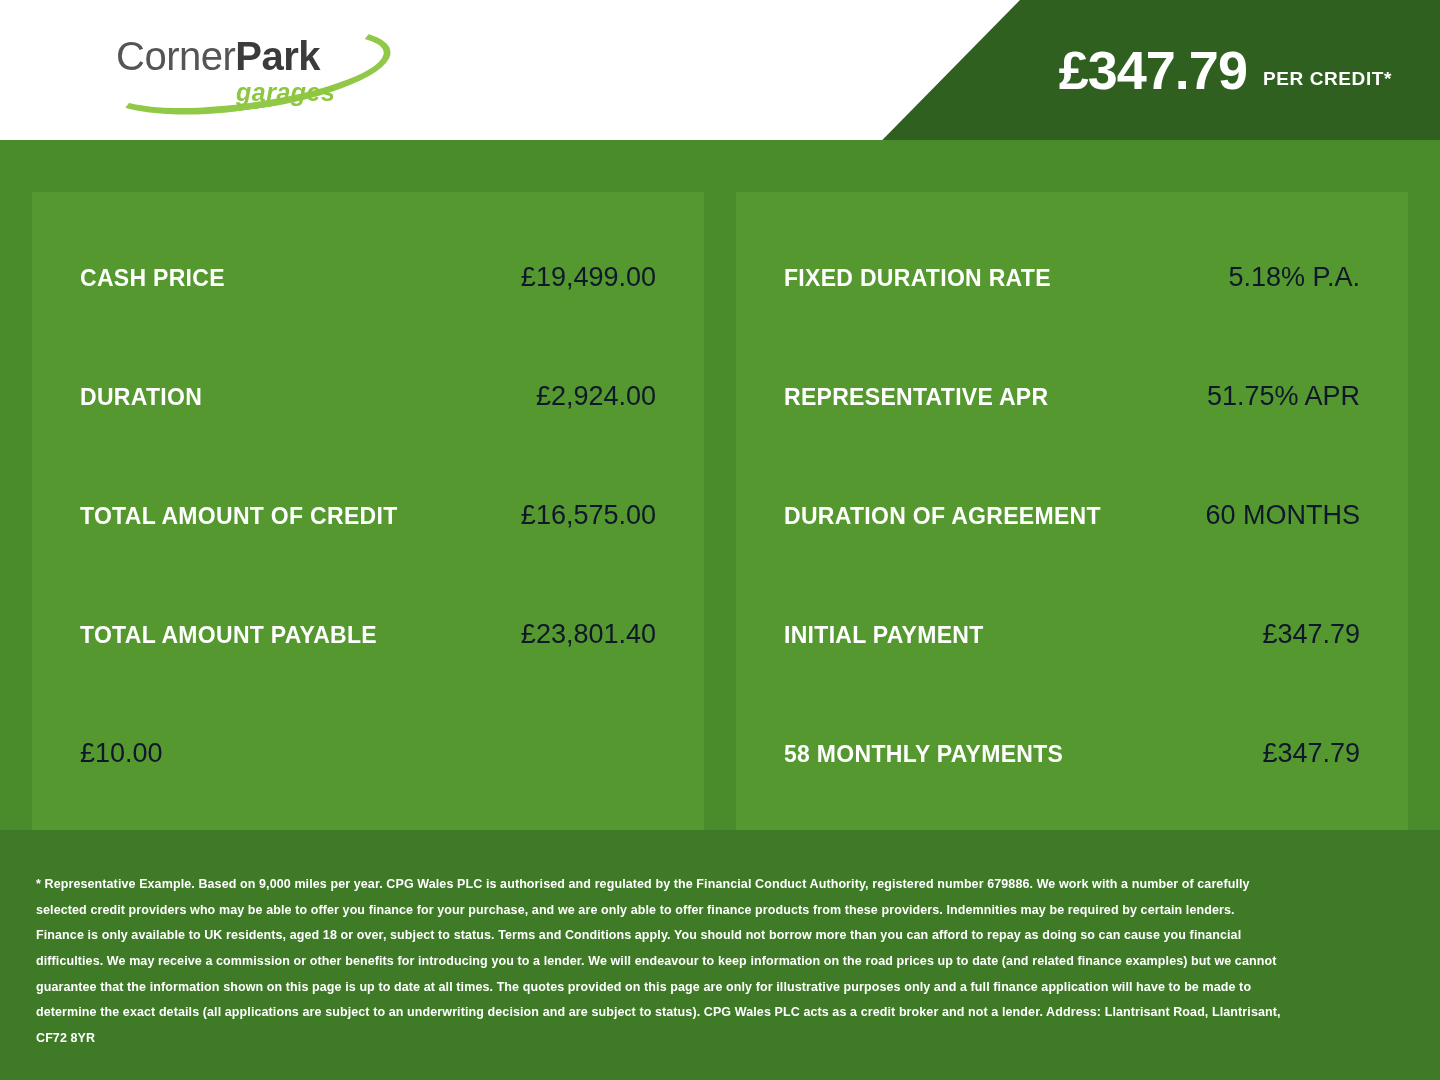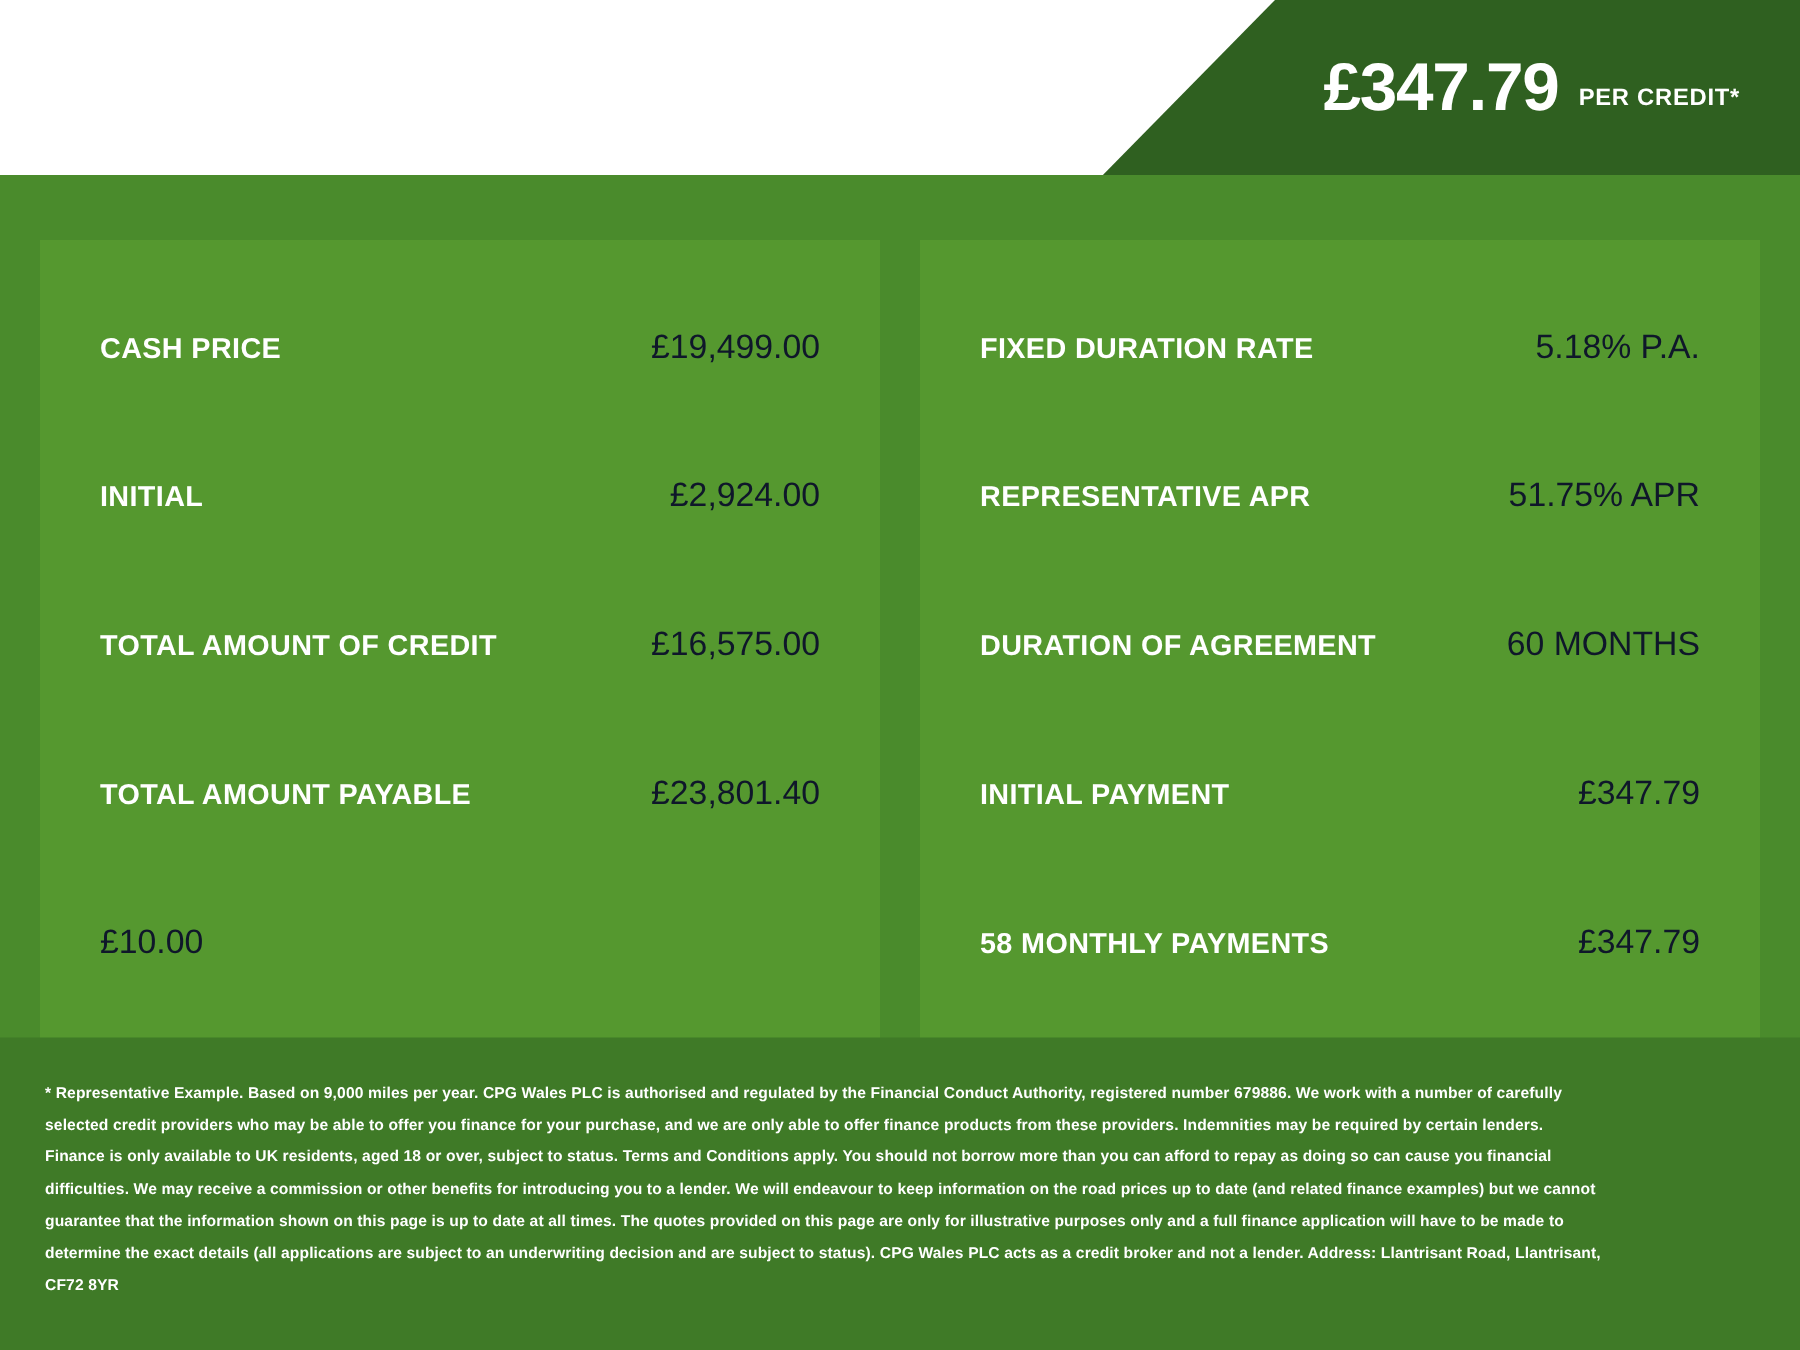--- a/index.html
+++ b/index.html
@@ -135,56 +135,63 @@
     font-weight: 400;
     white-space: nowrap;
   }
 
   
   .footer {
     position: absolute;
     left: 0; right: 0; bottom: 0;
     height: 250px;
     background: #3f7a27;
-    padding: 32px 36px 0 36px;
+    padding: 42px 36px 0 36px;
   }
   .footer p {
     color: #ffffff;
     font-size: 12.5px;
     line-height: 2.05;
     letter-spacing: 0.1px;
     font-weight: 600;
     max-width: 1250px;
   }
 </style>
 </head>
 <body>
 
 <div class="page">
 
   <div class="header">
     <div class="header-white"></div>
 
+    <div class="logo">
+      <div class="logo-swoosh"></div>
+      <div class="logo-text">
+        <span>Corner</span><b>Park</b>
+      </div>
+      <div class="logo-sub">garages</div>
+    </div>
 
     <div class="price-block">
       <div class="price-amount">£347.79</div>
       <div class="price-period">PER CREDIT*</div>
     </div>
   </div>
 
   <div class="main">
 
     <div class="cards">
       <div class="card">
         <div class="row">
           <div class="row-label">CASH PRICE</div>
           <div class="row-value">£19,499.00</div>
         </div>
         <div class="row">
-          <div class="row-label">INITIAL</div>
+          <div class="row-label">DURATION</div>
           <div class="row-value">£2,924.00</div>
         </div>
         <div class="row">
           <div class="row-label">TOTAL AMOUNT OF CREDIT</div>
           <div class="row-value">£16,575.00</div>
         </div>
         <div class="row">
           <div class="row-label">TOTAL AMOUNT PAYABLE</div>
           <div class="row-value">£23,801.40</div>
         </div>

